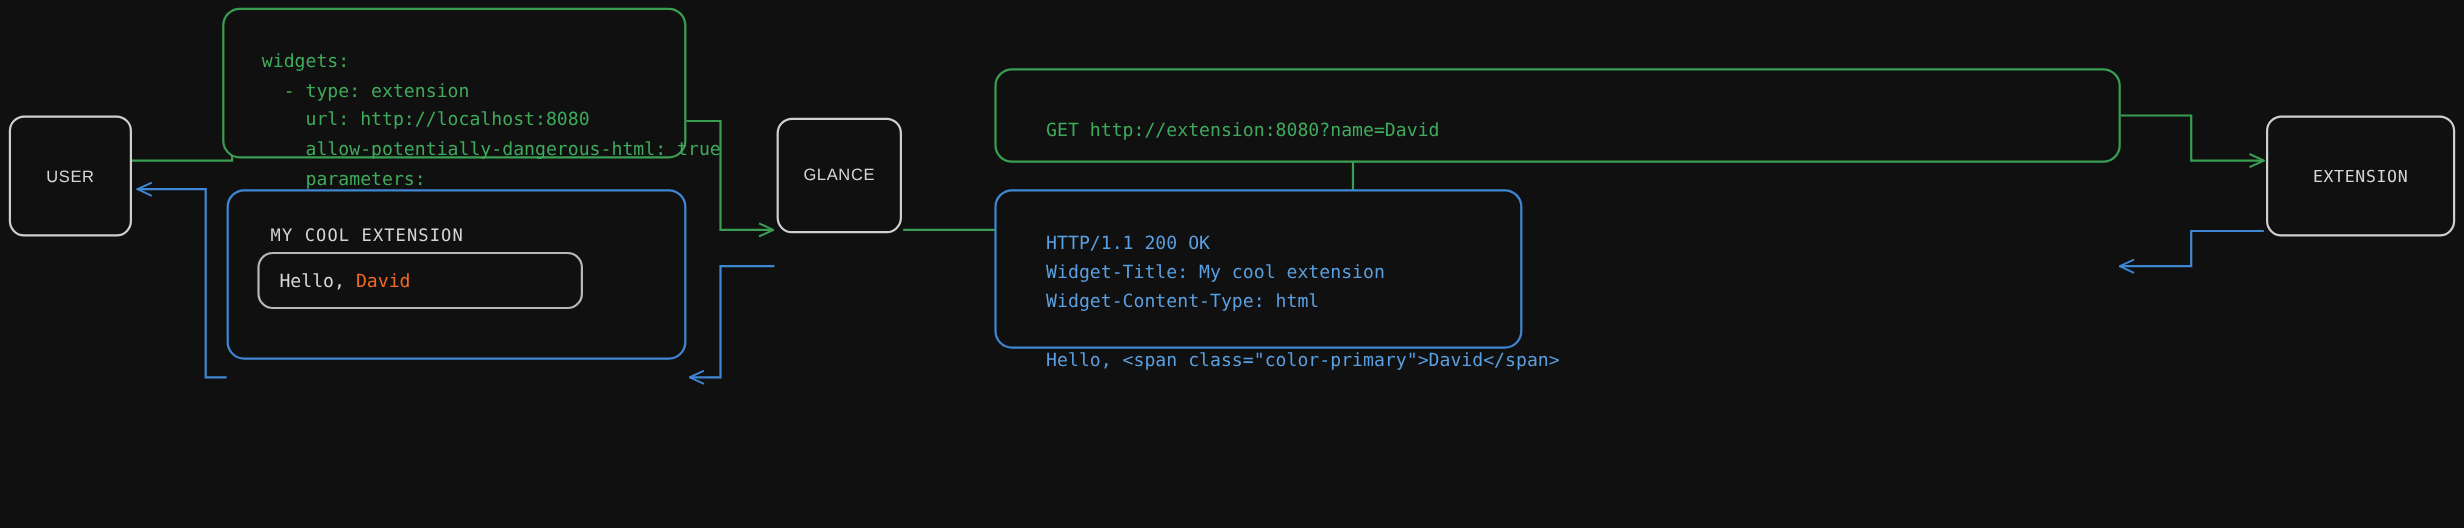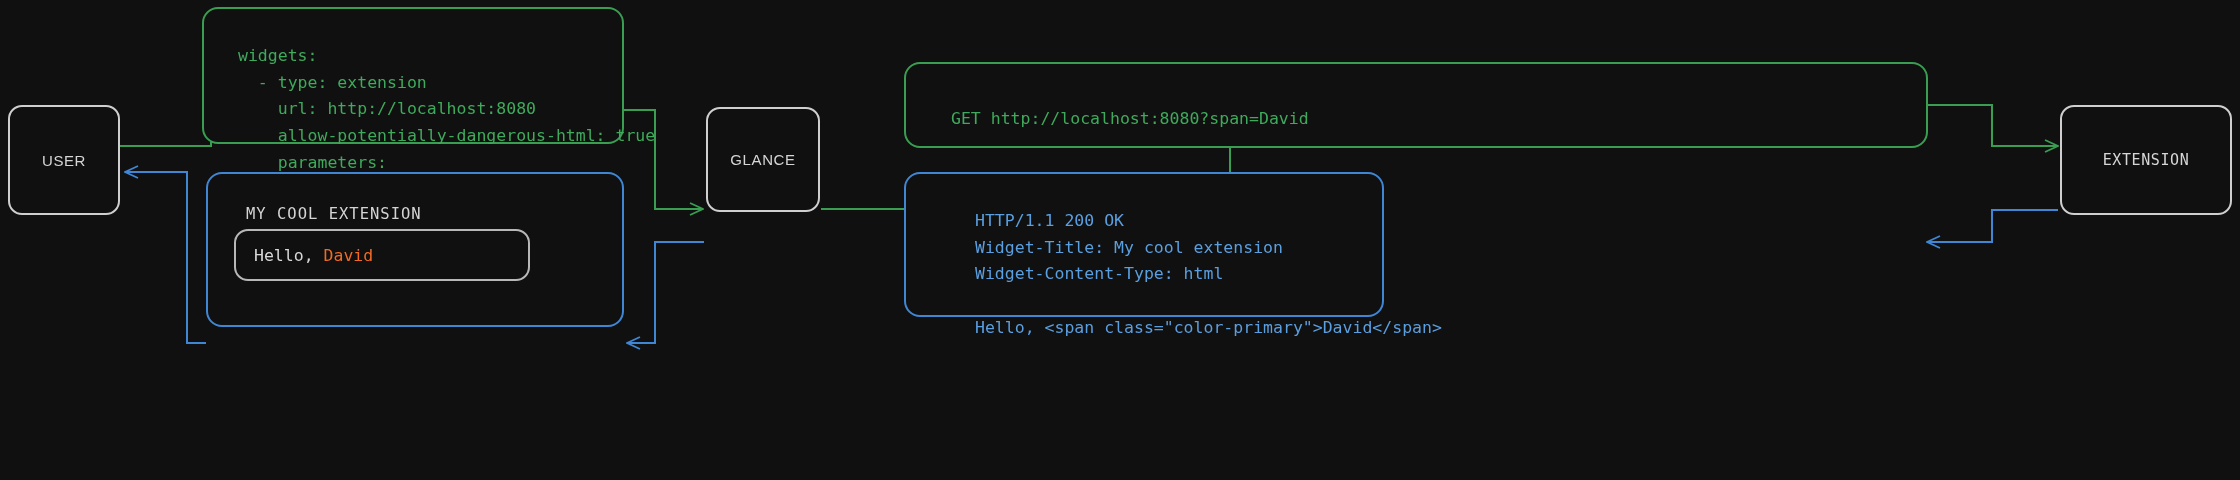--- a/index.html
+++ b/index.html
@@ -45,21 +45,21 @@
   }
   .panel {
     position: absolute;
     border-radius: 16px;
     background: #101010;
     box-sizing: border-box;
     border-width: 2px;
     border-style: solid;
   }
   .panel.green { border-color: #3a9e52; }
-  .panel.blue  { border-color: #3f87d4; padding-left: 24px; }
+  .panel.blue  { border-color: #3f87d4; }
   .code {
     font-family: "DejaVu Sans Mono", monospace;
     font-size: 16.5px;
     line-height: 1.62;
     white-space: pre;
     margin: 12px;
   }
   .code.green { color: #3faa5c; }
   .code.blue  { color: #5a9fe0; }
   .widget-title {
@@ -147,21 +147,21 @@
   <div class="panel green" style="left:202px; top:7px; width:422px; height:137px;">
     <pre class="code green" style="padding:22px 0 0 22px;">widgets:
   - type: extension
     url: http://localhost:8080
     allow-potentially-dangerous-html: true
     parameters:
       name: David</pre>
   </div>
 
   <div class="panel green" style="left:904px; top:62px; width:1024px; height:86px;">
-    <pre class="code green" style="padding:30px 0 0 33px;">GET http://localhost:8080?span=David</pre>
+    <pre class="code green" style="padding:30px 0 0 33px;">GET http://extension:8080?name=David</pre>
   </div>
 
   <div class="panel blue" style="left:904px; top:172px; width:480px; height:145px;">
     <pre class="code blue" style="padding:22px 0 0 33px;">HTTP/1.1 200 OK
 Widget-Title: My cool extension
 Widget-Content-Type: html
 
 Hello, &lt;span class="color-primary"&gt;David&lt;/span&gt;</pre>
   </div>
 

